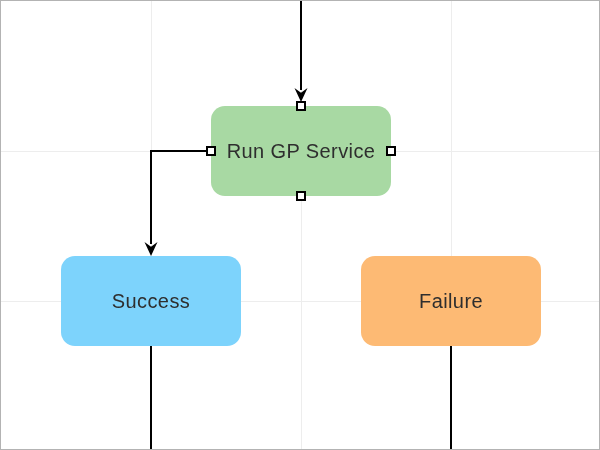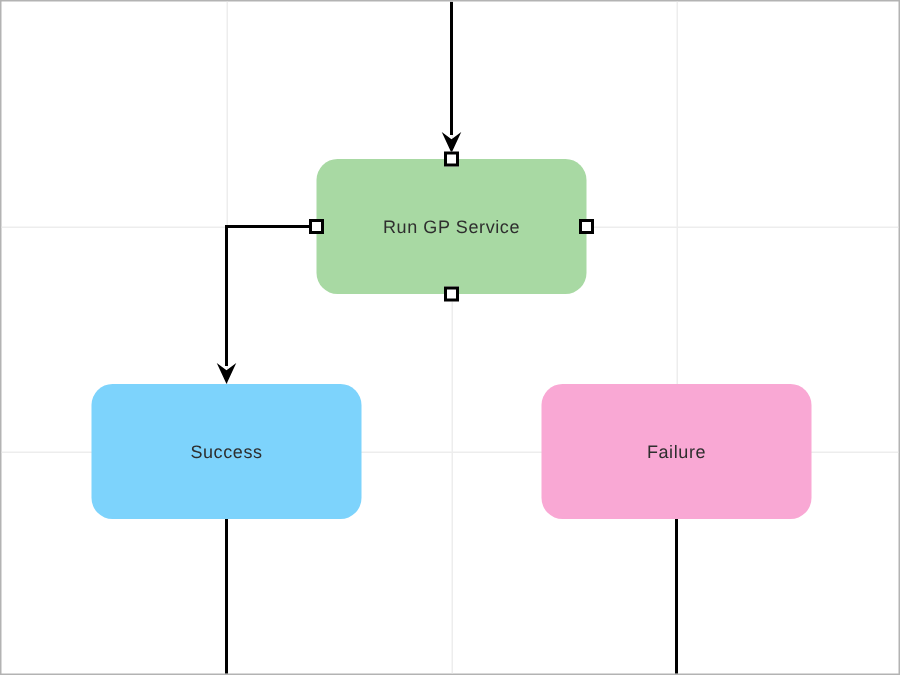--- a/index.html
+++ b/index.html
@@ -57,21 +57,21 @@
     position: absolute;
     width: 180px;
     height: 90px;
     border-radius: 14px;
     display: flex;
     align-items: center;
     justify-content: center;
     z-index: 3;
   }
   .node-label {
-    font-size: 12px;
+    font-size: 20px;
     letter-spacing: 0.4px;
     color: #2e2e2e;
     text-align: center;
   }
   .node-run-gp { left: 210px; top: 105px; }
   .node-success { left: 60px;  top: 255px; }
   .node-failure { left: 360px; top: 255px; }
 
   
   .handle {
@@ -112,21 +112,21 @@
   </svg>
 
   <div class="node node-run-gp" style="background-color: rgb(168, 217, 163);">
     <span class="node-label" style="color: rgb(46, 46, 46);">Run GP Service</span>
   </div>
 
   <div class="node node-success" style="background-color: #7dd3fc;">
     <span class="node-label" style="color: rgb(46, 46, 46);">Success</span>
   </div>
 
-  <div class="node node-failure" style="background-color: #f9a8d4;">
+  <div class="node node-failure" style="background-color: #fdba74;">
     <span class="node-label" style="color: rgb(46, 46, 46);">Failure</span>
   </div>
 
   <div class="handle handle-top"></div>
   <div class="handle handle-left"></div>
   <div class="handle handle-right"></div>
   <div class="handle handle-bottom"></div>
 
 </div>
 

